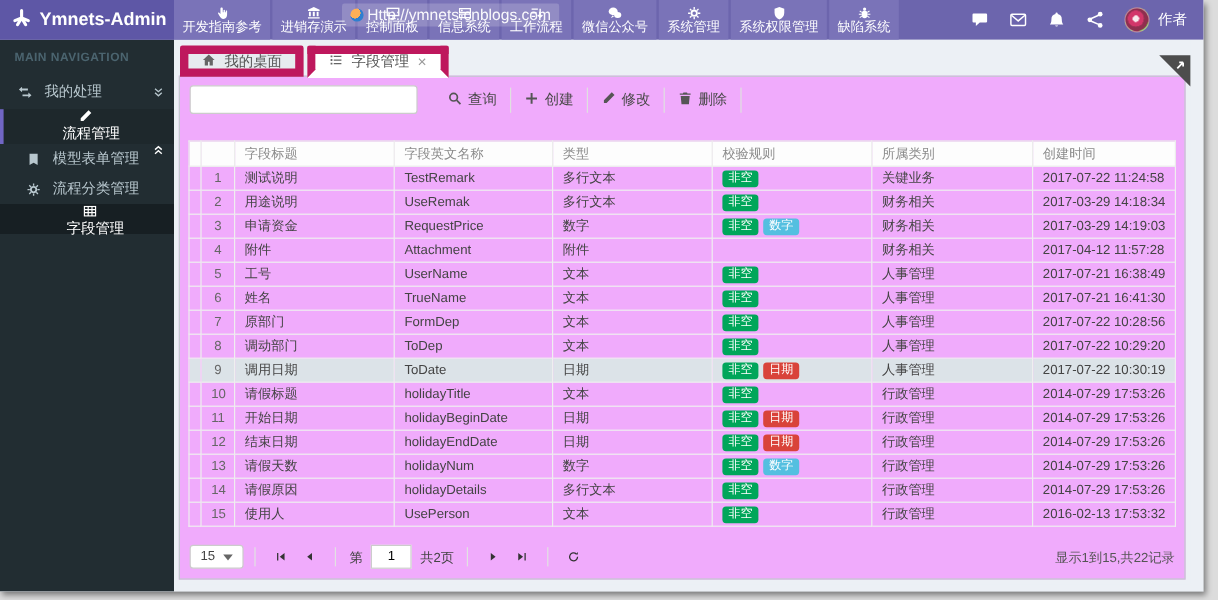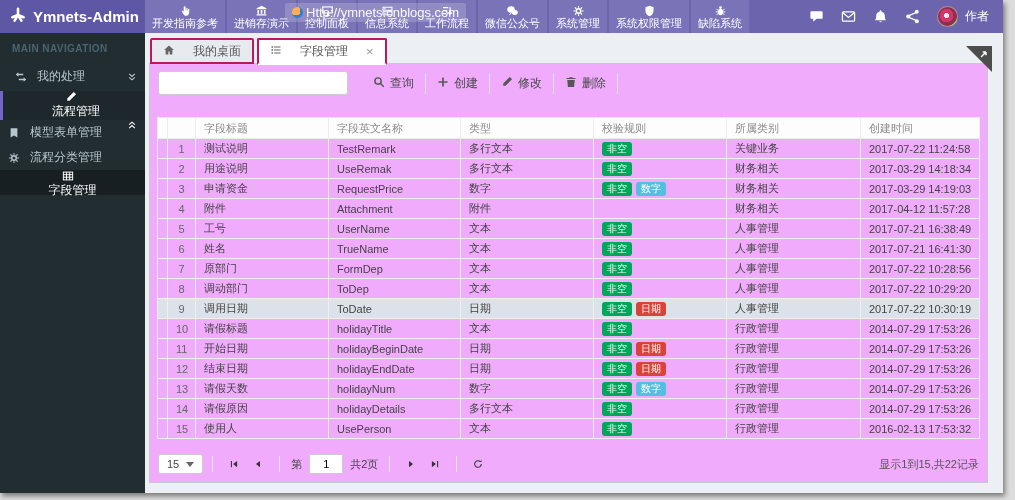--- a/index.html
+++ b/index.html
@@ -25,27 +25,27 @@
 
   
   .sidebar { position:absolute; left:0; top:33px; width:145px; bottom:0; background:#222d32; z-index:20; }
   .sb-title { color:#4b646f; font-size:10px; font-weight:bold; letter-spacing:.4px; padding:10px 12px 8px; }
   .sb-item { height:29px; display:flex; align-items:center; color:#b8c7ce; font-size:12px; padding:0 8px 0 12px; cursor:pointer; border-left:3px solid transparent; }
   .sb-item .ic { width:14px; margin-right:8px; display:flex; }
   .sb-item svg { width:12px; height:12px; }
   .sb-item .chev { margin-left:auto; display:flex; }
   .sb-item .chev svg { width:10px; height:10px; }
   .sb-item.active { background:#1e282c; color:#fff; border-left-color:#7166c4;flex-direction:column; }
-  .sb-sub .sb-item { height:25px; padding-left:8px; font-size:12px; border-left:none; }
+  .sb-sub .sb-item { height:25px; padding-left:22px; font-size:12px; border-left:none; }
   .sb-sub .sb-item.active { background:#171f23; color:#fff; }
 
   
   .content { position:absolute; left:145px; top:33px; right:11px; bottom:6px; background:#ecf0f5; padding:5px 4px 4px; }
   .tabbar { display:flex; gap:3px; height:26px; position:relative; z-index:5; padding-left:1px; }
-  .tab { display:flex; align-items:center; gap:18px; padding:0 11px; font-size:12px; color:#555; background:#e7ebef; border:2px solid #be185d; border-radius:2px 2px 0 0; cursor:pointer; }
+  .tab { display:flex; align-items:center; gap:7px; padding:0 11px; font-size:12px; color:#555; background:#e7ebef; border:7px solid #be185d; border-radius:2px 2px 0 0; cursor:pointer; }
   .tab svg { width:12px; height:12px; color:#666; }
   .tab.active { background:#fff; border-bottom-color:#fff; margin-bottom:-1px; }
   .tab .close { color:#999; font-size:13px; line-height:10px; cursor:pointer; }
   .panel { position:absolute; left:4px; right:4px; top:30px; bottom:4px; background:#f0abfc; border:1px solid #c3c9cf; }
   .corner-expand { position:absolute; right:0px; top:13px; width:0; height:0; border-top:26px solid #4d4d4d; border-left:26px solid transparent; z-index:10; cursor:pointer; }
   .corner-expand svg { position:absolute; right:2px; top:-24px; width:13px; height:13px; }
 
   
   .toolbar { display:flex; align-items:center; padding:7px 8px 6px; }
   .search-input { width:190px; height:24px; border:1px solid #ccc; border-radius:3px; padding:0 8px; font-size:12px; outline:none; }

